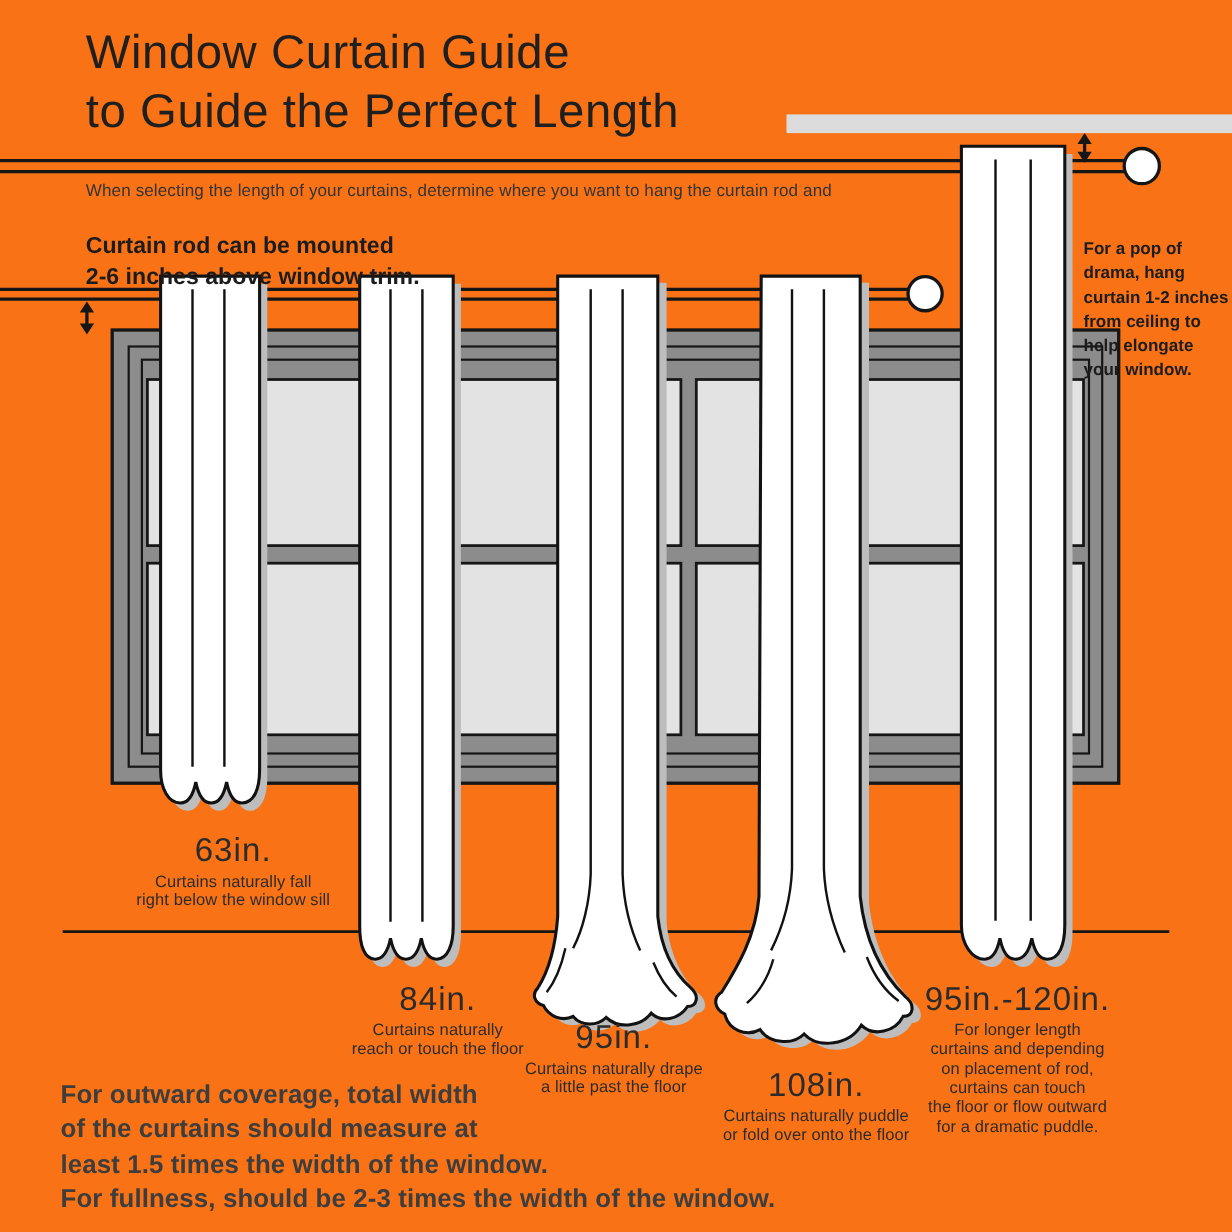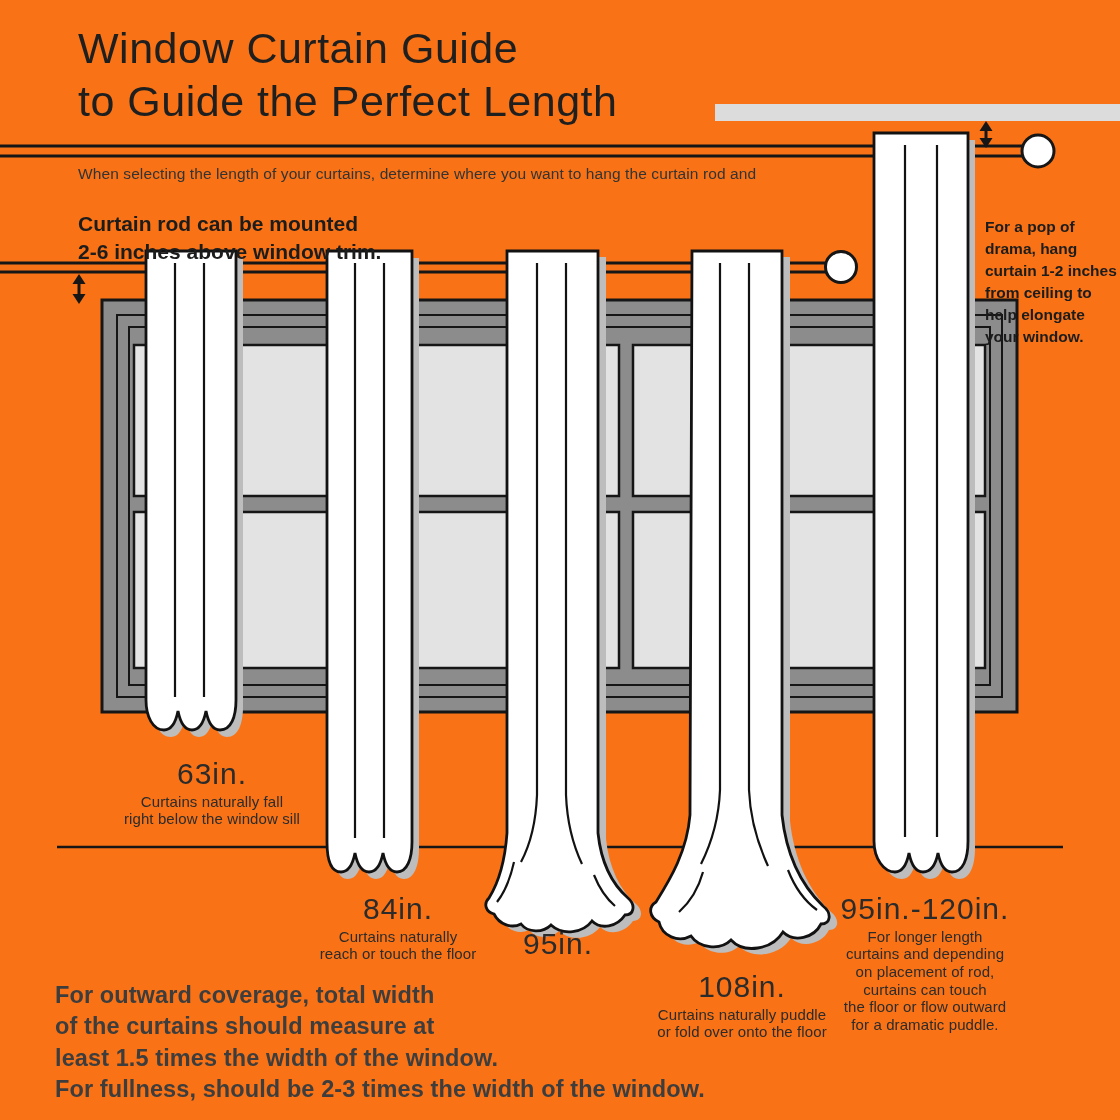--- a/index.html
+++ b/index.html
@@ -161,20 +161,24 @@
   <div class="txt curtain-label" style="left:374px;top:893px;margin-left:24px;">
     <div class="num">84in.</div>
     <div class="desc">
       <div>Curtains naturally</div>
       <div>reach or touch the floor</div>
     </div>
   </div>
 
   <div class="txt curtain-label" style="left:558px;top:928px;">
     <div class="num">95in.</div>
+    <div class="desc">
+      <div>Curtains naturally drape</div>
+      <div>a little past the floor</div>
+    </div>
   </div>
 
   <div class="txt curtain-label" style="left:742px;top:971px;">
     <div class="num">108in.</div>
     <div class="desc">
       <div>Curtains naturally puddle</div>
       <div>or fold over onto the floor</div>
     </div>
   </div>
 

